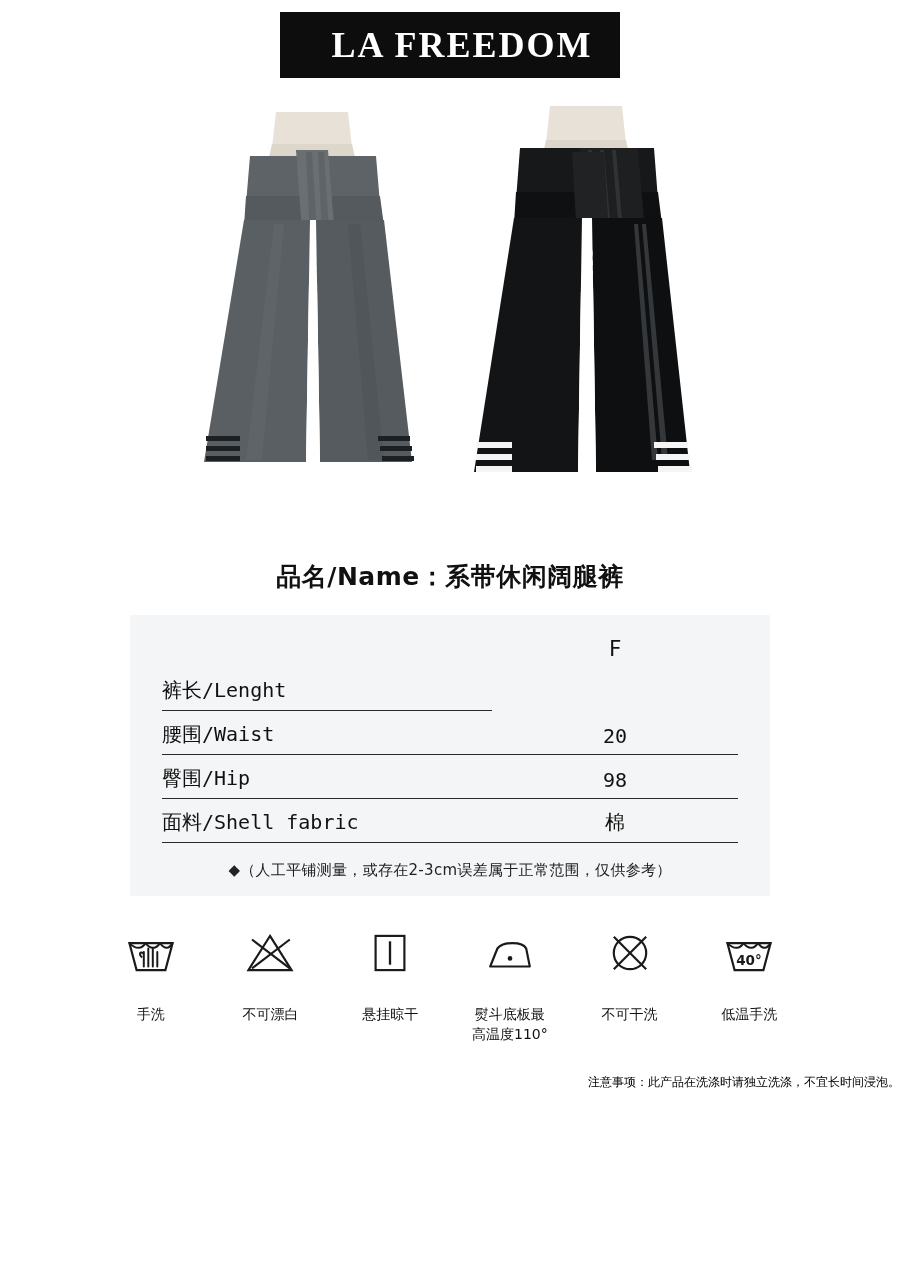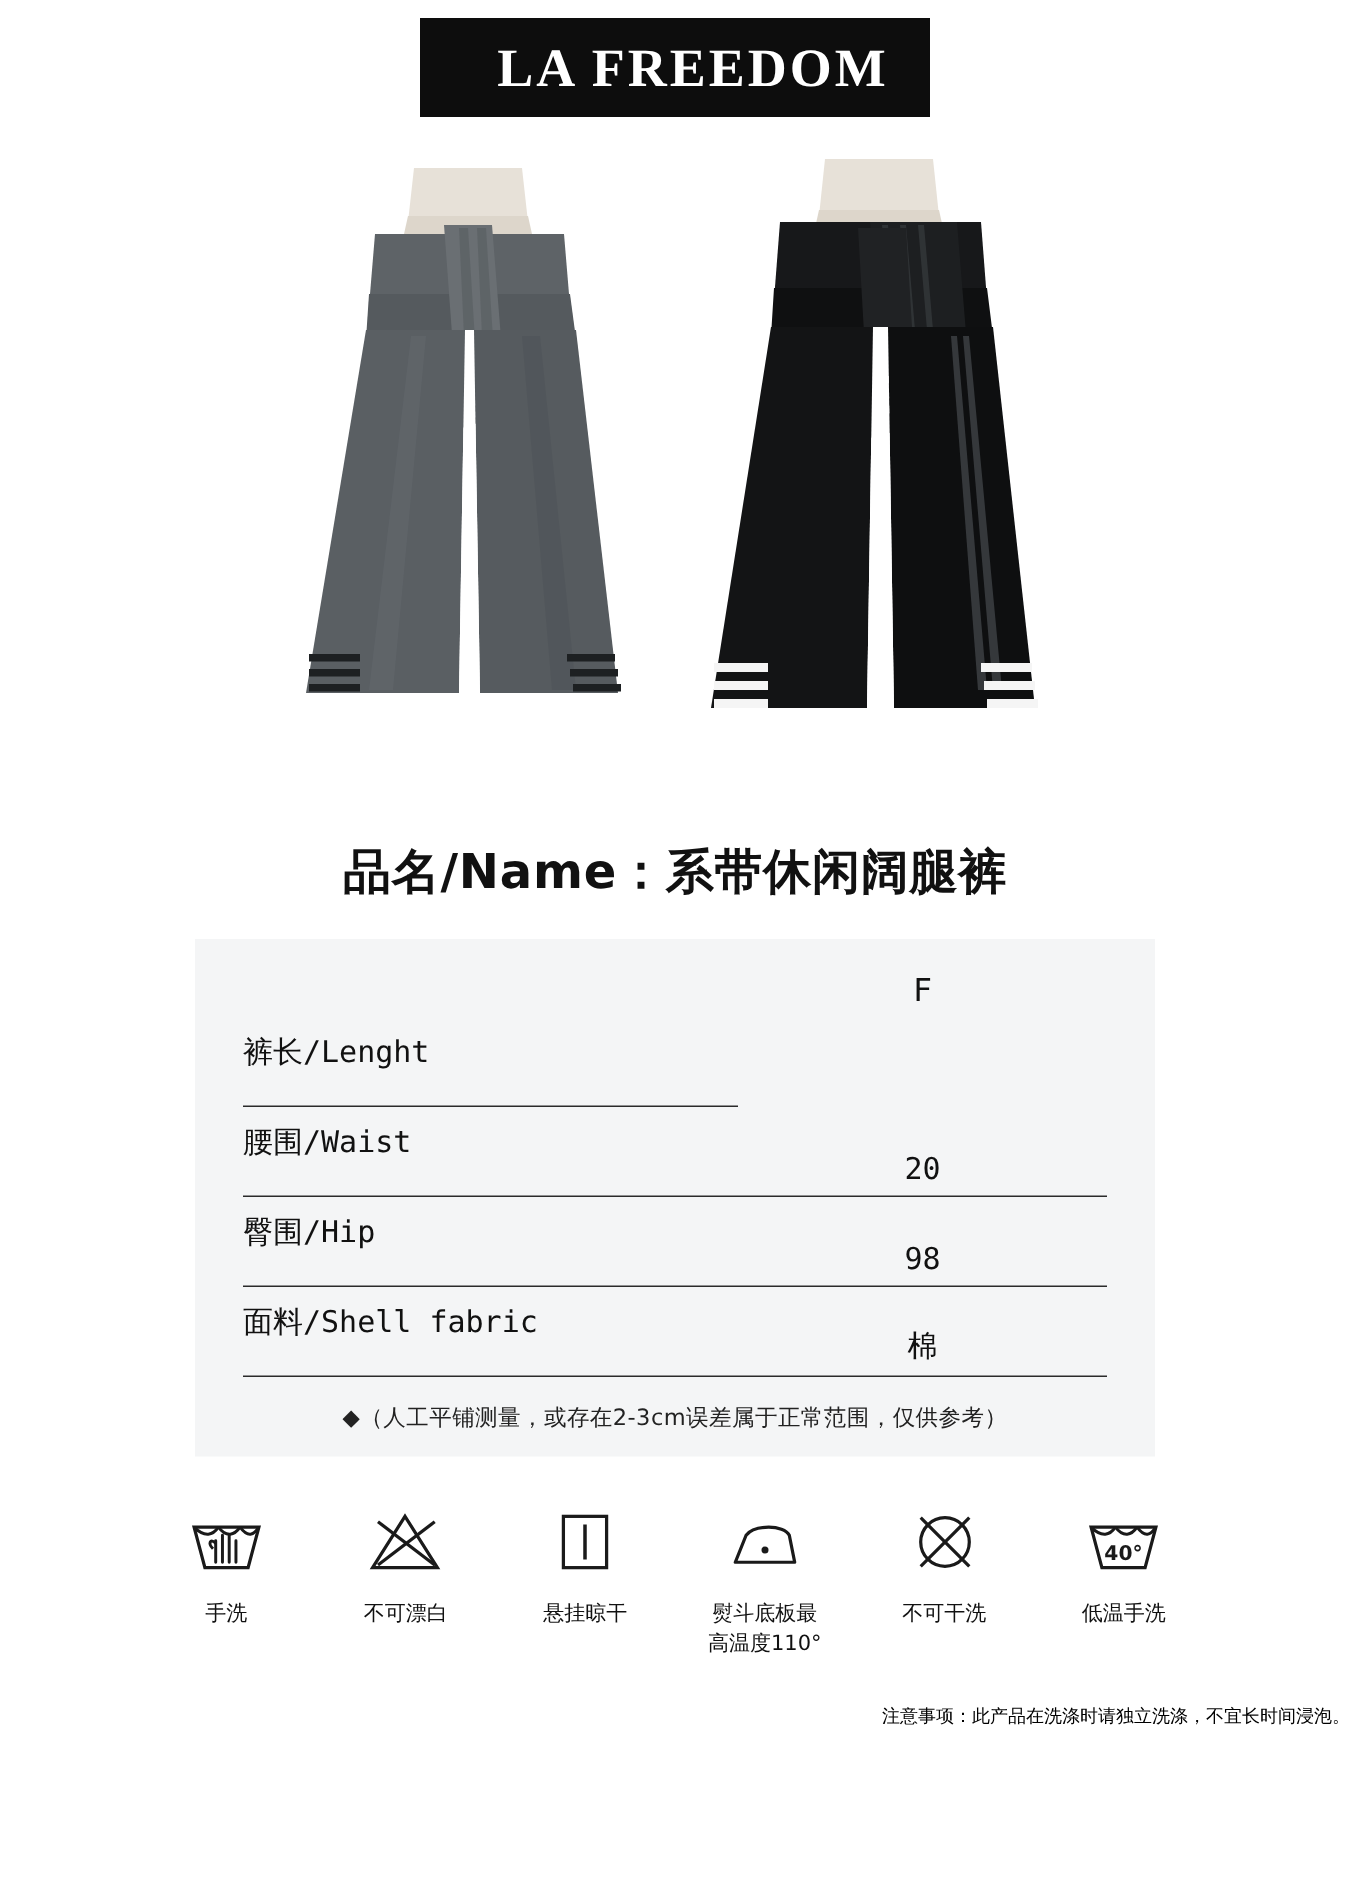--- a/index.html
+++ b/index.html
@@ -47,21 +47,21 @@
     width: 250px;
     height: 400px;
     position: relative;
   }
 
   
   .product-name {
     text-align: center;
     margin-top: 60px;
     font-family: "DejaVu Sans", sans-serif;
-    font-size: 32px;
+    font-size: 25px;
     font-weight: 700;
     color: #111;
     letter-spacing: 0.5px;
   }
 
   
   .spec-table {
     margin: 22px auto 0 auto;
     width: 640px;
     background: #f4f5f6;
@@ -84,21 +84,21 @@
     display: flex;
     align-items: flex-end;
     padding: 0 32px;
     margin-bottom: 10px;
   }
   .spec-row .label-cell {
     flex: 0 0 330px;
     font-family: "DejaVu Sans Mono", monospace;
     font-size: 20px;
     color: #111;
-    padding-bottom: 22px;
+    padding-bottom: 6px;
     border-bottom: 1.5px solid #2a2a2a;
     white-space: nowrap;
   }
   .spec-row .value-cell {
     flex: 1;
     text-align: center;
     font-family: "DejaVu Sans Mono", monospace;
     font-size: 20px;
     color: #111;
     padding-bottom: 6px;
@@ -125,21 +125,21 @@
     width: 96px;
     text-align: center;
   }
   .care-icon {
     height: 56px;
     display: flex;
     align-items: flex-start;
     justify-content: center;
   }
   .care-label {
-    margin-top: 5px;
+    margin-top: 18px;
     font-family: "DejaVu Sans", sans-serif;
     font-size: 14px;
     line-height: 1.45;
     color: #111;
   }
 
   
   .notes {
     margin-top: 26px;
     text-align: right;

